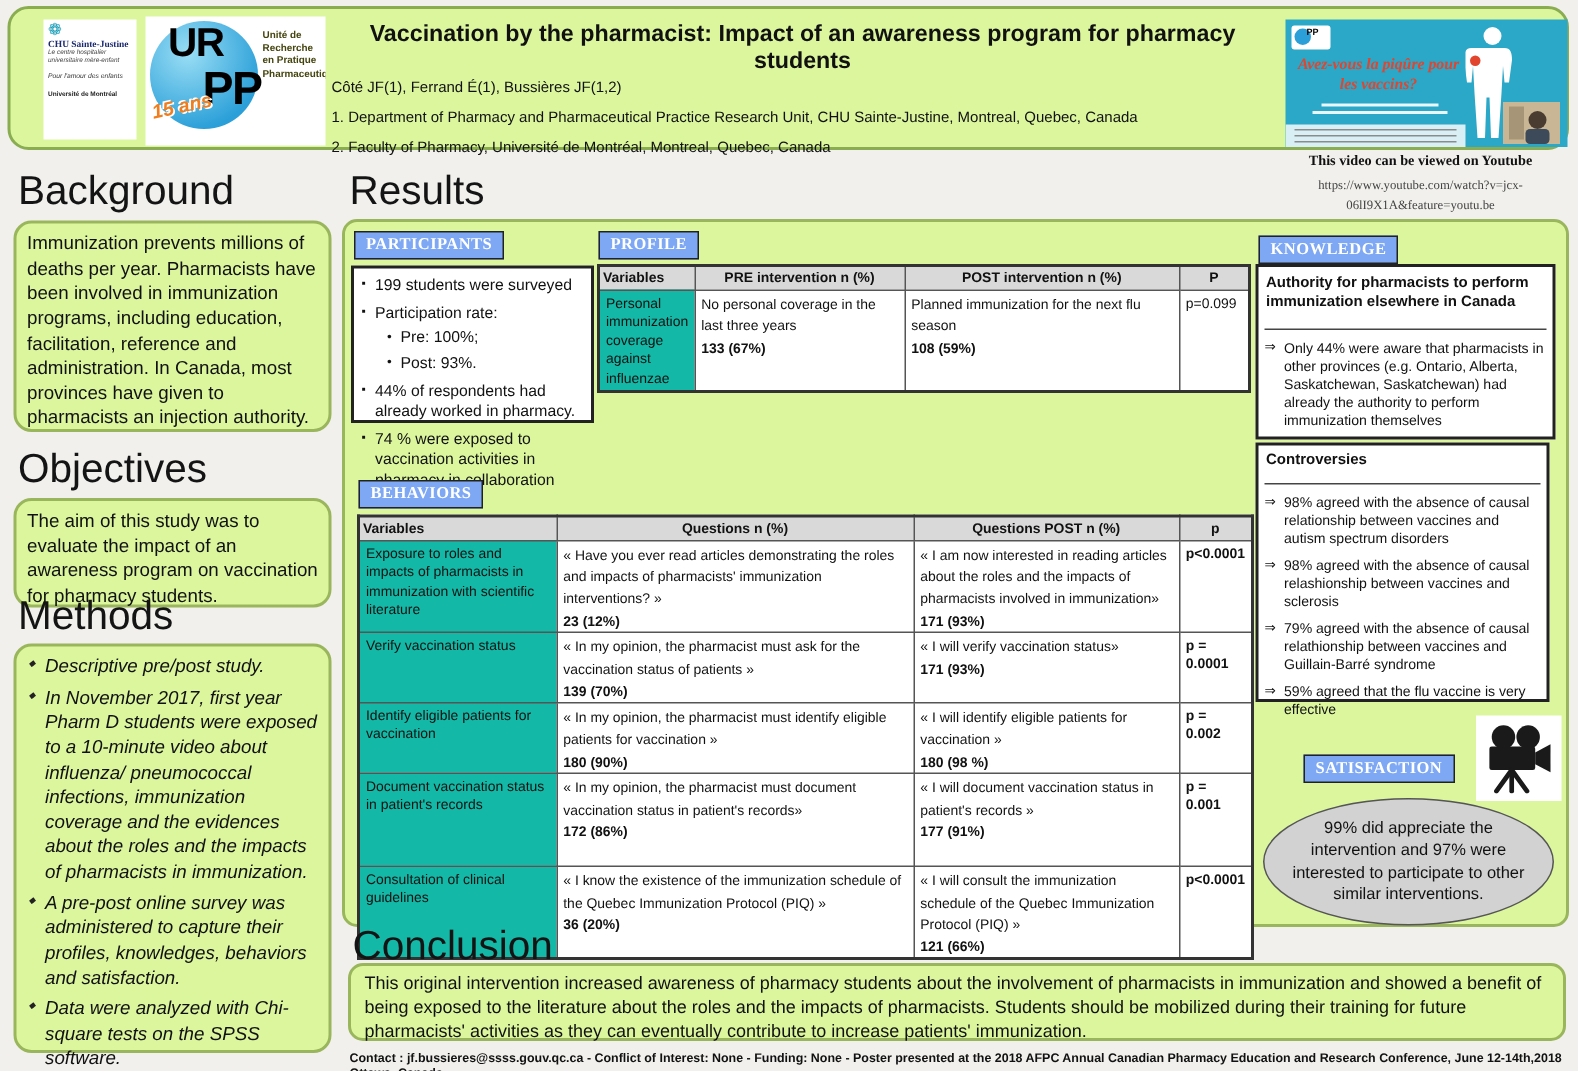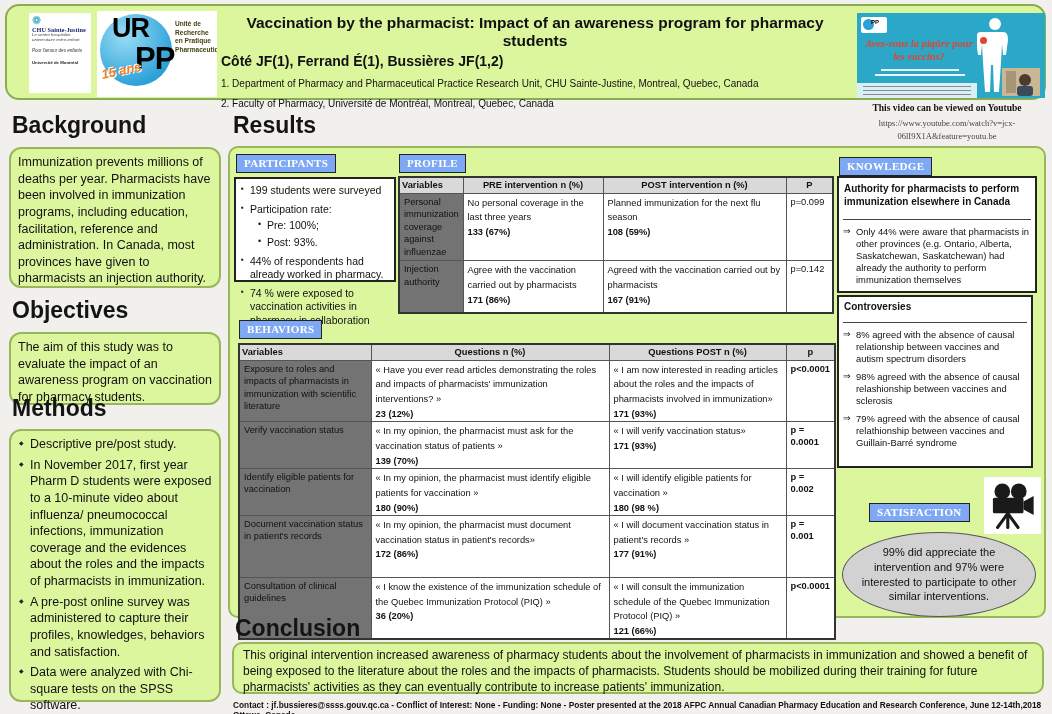--- a/index.html
+++ b/index.html
@@ -20,21 +20,21 @@
   .urpp-circle{position:absolute;left:3px;top:3px;width:72px;height:72px;border-radius:50%;
     background:radial-gradient(circle at 35% 30%,#9adef5,#2a9fd8 75%);}
   .urpp-ur{position:absolute;left:15px;top:2px;font-size:27px;font-weight:bold;color:#000;letter-spacing:-1px;}
   .urpp-pp{position:absolute;left:38px;top:30px;font-size:31px;font-weight:bold;color:#000;letter-spacing:-1px;}
   .urpp-badge{position:absolute;left:4px;top:52px;color:#f07d1e;font-style:italic;font-weight:bold;
     font-size:13px;transform:rotate(-12deg);text-shadow:1px 1px 0 #fff,-1px -1px 0 #fff;}
   .urpp-caption{position:absolute;left:78px;top:9px;width:42px;font-size:6.6px;font-weight:bold;
     color:#44440f;line-height:1.3;}
   .titleblock{position:absolute;left:214px;top:8px;width:628px;}
   .p-title{font-size:15.5px;font-weight:bold;text-align:center;}
-  .p-authors{font-size:14px;margin-top:3px;font-weight:bold;}
+  .p-authors{font-size:10px;margin-top:3px;}
   .p-affil{font-size:10px;margin-top:9px;}
 
   
   .video{position:absolute;left:850px;top:7px;width:188px;height:85px;background:#2ba7c8;overflow:hidden;cursor:pointer;}
   .v-logo{position:absolute;left:4px;top:4px;width:26px;height:16px;background:#fff;border-radius:2px;}
   .v-logo i{position:absolute;left:2px;top:2px;width:11px;height:11px;border-radius:50%;
     background:#2a9fd8;display:block;}
   .v-logo b{position:absolute;left:10px;top:2px;font-size:6px;color:#000;font-style:normal;}
   .v-title{position:absolute;left:6px;top:24px;width:112px;font-family:"Liberation Serif",serif;
     font-style:italic;font-weight:bold;color:#e2452e;font-size:10.5px;text-align:center;line-height:1.25;}
@@ -43,21 +43,21 @@
   .v-band i{display:block;height:1.5px;background:#8b8b8b;margin:2.5px 6px 0 6px;}
   .v-cam{position:absolute;right:5px;bottom:2px;width:38px;height:28px;background:#c8b694;}
   .v-sil{position:absolute;right:32px;top:4px;}
   .v-dot{position:absolute;right:58px;top:24px;width:7px;height:7px;border-radius:50%;background:#e2452e;}
   .video-caption{position:absolute;left:852px;top:103px;width:190px;text-align:center;
     font-family:"Liberation Serif",serif;}
   .vc-bold{font-weight:bold;font-size:9.5px;color:#111;}
   .vc-url{display:block;font-size:8.5px;color:#444;text-decoration:none;margin:4px auto 0;width:150px;line-height:1.5;}
 
   
-  .h1{position:absolute;font-size:23px;font-weight:700;color:#141414;}
+  .h1{position:absolute;font-size:27px;font-weight:400;color:#141414;}
   .gbox{position:absolute;background:#dcf69e;border:2px solid #9ab65c;border-radius:12px;
     padding:5px 7px;box-sizing:border-box;font-size:12.5px;line-height:1.33;}
   .mlist{margin:0;padding:0;list-style:none;}
   .mlist li{position:relative;padding-left:12px;margin-bottom:4px;}
   .mlist li::before{content:"◆";position:absolute;left:1px;top:4px;font-size:6px;color:#222;}
 
   
   .rpanel{position:absolute;left:228px;top:146px;width:818px;height:472px;background:#dcf69e;
     border:2px solid #9ab65c;border-radius:10px;box-sizing:border-box;}
   .blabel{position:absolute;background:#7ea8f4;border:1px solid #222;color:#fff;
@@ -69,21 +69,21 @@
   .plist>li::before{content:"▪";position:absolute;left:1px;top:0;font-size:8px;}
   .psub{margin:3px 0 0 8px;padding:0;list-style:none;}
   .psub>li{position:relative;padding-left:9px;margin-bottom:3px;}
   .psub>li::before{content:"•";position:absolute;left:0;top:0;font-size:9px;}
 
   table.dt{position:absolute;border-collapse:collapse;table-layout:fixed;background:#fff;
     font-size:9.3px;border:2px solid #333;}
   table.dt th,table.dt td{border:1px solid #555;vertical-align:top;padding:2px 4px;box-sizing:border-box;}
   table.dt thead th{background:#d9d9d9;text-align:center;font-weight:bold;padding:2px;}
   table.dt th.varh{text-align:left;}
-  table.dt td.var{background:#737373;line-height:1.35;}
+  table.dt td.var{background:#14b8a6;line-height:1.35;}
   .q{line-height:1.6;}
   .n{font-weight:bold;margin-top:2px;}
   td.pv{line-height:1.3;}
   .btable td.pv{font-weight:bold;}
 
   .kb-title{font-weight:bold;font-size:10px;line-height:1.3;min-height:37px;border-bottom:1px solid #444;
     padding:1px 1px 0 1px;}
   .cv-title{font-weight:bold;font-size:10px;min-height:20px;border-bottom:1px solid #444;padding:1px;}
   .arr{position:relative;padding-left:13px;margin-top:6px;font-size:9.4px;line-height:1.28;}
   .arr::before{content:"⇒";position:absolute;left:0;top:0;font-size:9px;}
@@ -164,21 +164,21 @@
   <div class="gbox" style="left:9px;top:147px;width:212px;height:141px;">
     <span>Immunization prevents millions of deaths per year.  Pharmacists have been involved in immunization programs, including education, facilitation, reference and administration. In Canada, most provinces have given to pharmacists an injection authority.</span>
   </div>
 
   <div class="h1" style="left:12px;top:297px;">Objectives</div>
   <div class="gbox" style="left:9px;top:332px;width:212px;height:73px;">
     <span>The aim of this study was to evaluate the impact of an awareness program on vaccination for pharmacy students.</span>
   </div>
 
   <div class="h1" style="left:12px;top:395px;">Methods</div>
-  <div class="gbox" style="left:9px;top:429px;width:212px;height:273px;">
+  <div class="gbox" style="left:9px;top:429px;width:212px;height:273px;font-style:italic;">
     <ul class="mlist">
       <li>Descriptive pre/post study.</li>
       <li>In November 2017, first year Pharm D students were exposed to a 10-minute video about influenza/ pneumococcal infections, immunization coverage and the evidences about the roles and the impacts of pharmacists in immunization.</li>
       <li>A pre-post online survey was administered to capture their profiles, knowledges, behaviors and satisfaction.</li>
       <li>Data were analyzed with Chi-square tests on the SPSS software.</li>
     </ul>
   </div>
 
   <div class="h1" style="left:233px;top:112px;">Results</div>
   <div class="rpanel"></div>
@@ -220,46 +220,35 @@
         <td>
             <div class="q">No personal coverage in the last three years</div>
             <div class="n">133 (67%)</div>
           </td>
         <td>
             <div class="q">Planned immunization for the next flu season</div>
             <div class="n">108 (59%)</div>
           </td>
         <td class="pv">p=0.099</td>
       </tr>
-      <tr style="height:52px;">
-        <td class="var">Injection authority</td>
-        <td>
-            <div class="q">Agree with the vaccination carried out by pharmacists</div>
-            <div class="n">171 (86%)</div>
-          </td>
-        <td>
-            <div class="q">Agreed with the vaccination carried out by pharmacists</div>
-            <div class="n">167 (91%)</div>
-          </td>
-        <td class="pv">p=0.142</td>
-      </tr>
     </tbody>
   </table>
 
   <div class="blabel" style="left:839px;top:157px;">KNOWLEDGE</div>
   <div class="wbox" style="left:837px;top:176px;width:200px;height:117px;padding:3px 4px;">
     <div class="kb-title">Authority for pharmacists to perform immunization elsewhere in Canada</div>
     <div class="arr">Only 44% were aware that pharmacists in other provinces (e.g. Ontario, Alberta, Saskatchewan, Saskatchewan) had already the authority to perform immunization themselves</div>
   </div>
 
   <div class="wbox" style="left:837px;top:295px;width:196px;height:173px;padding:3px 4px;">
     <div class="cv-title">Controversies</div>
-    <div class="arr">8% agreed with the absence of causal relationship between vaccines and autism spectrum disorders</div>
+    <div class="arr">98% agreed with the absence of causal relationship between vaccines and autism spectrum disorders</div>
     <div class="arr">98% agreed with the absence of causal relashionship between vaccines and sclerosis</div>
     <div class="arr">79% agreed with the absence of causal relathionship between vaccines and Guillain-Barré syndrome</div>
+    <div class="arr">59% agreed that the flu vaccine is very effective</div>
   </div>
 
   <div class="blabel" style="left:239px;top:320px;">BEHAVIORS</div>
   <table class="dt btable" style="left:238px;top:343px;width:596px;">
     <colgroup>
         <col style="width:132px">
         <col style="width:238px">
         <col style="width:177px">
         <col style="width:49px">
       </colgroup>

